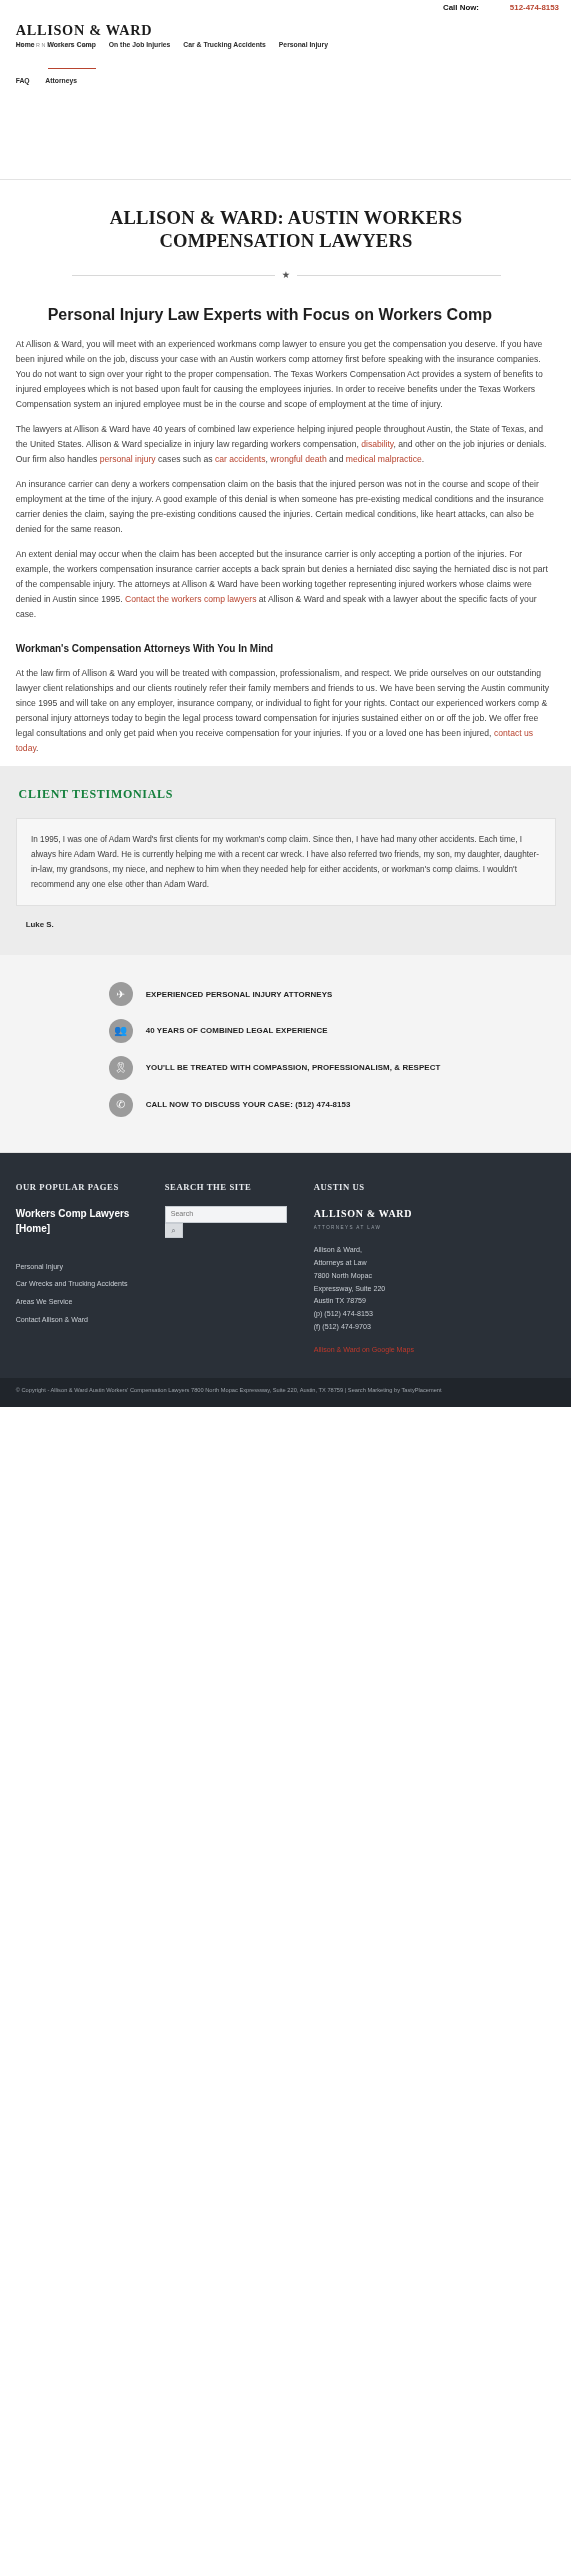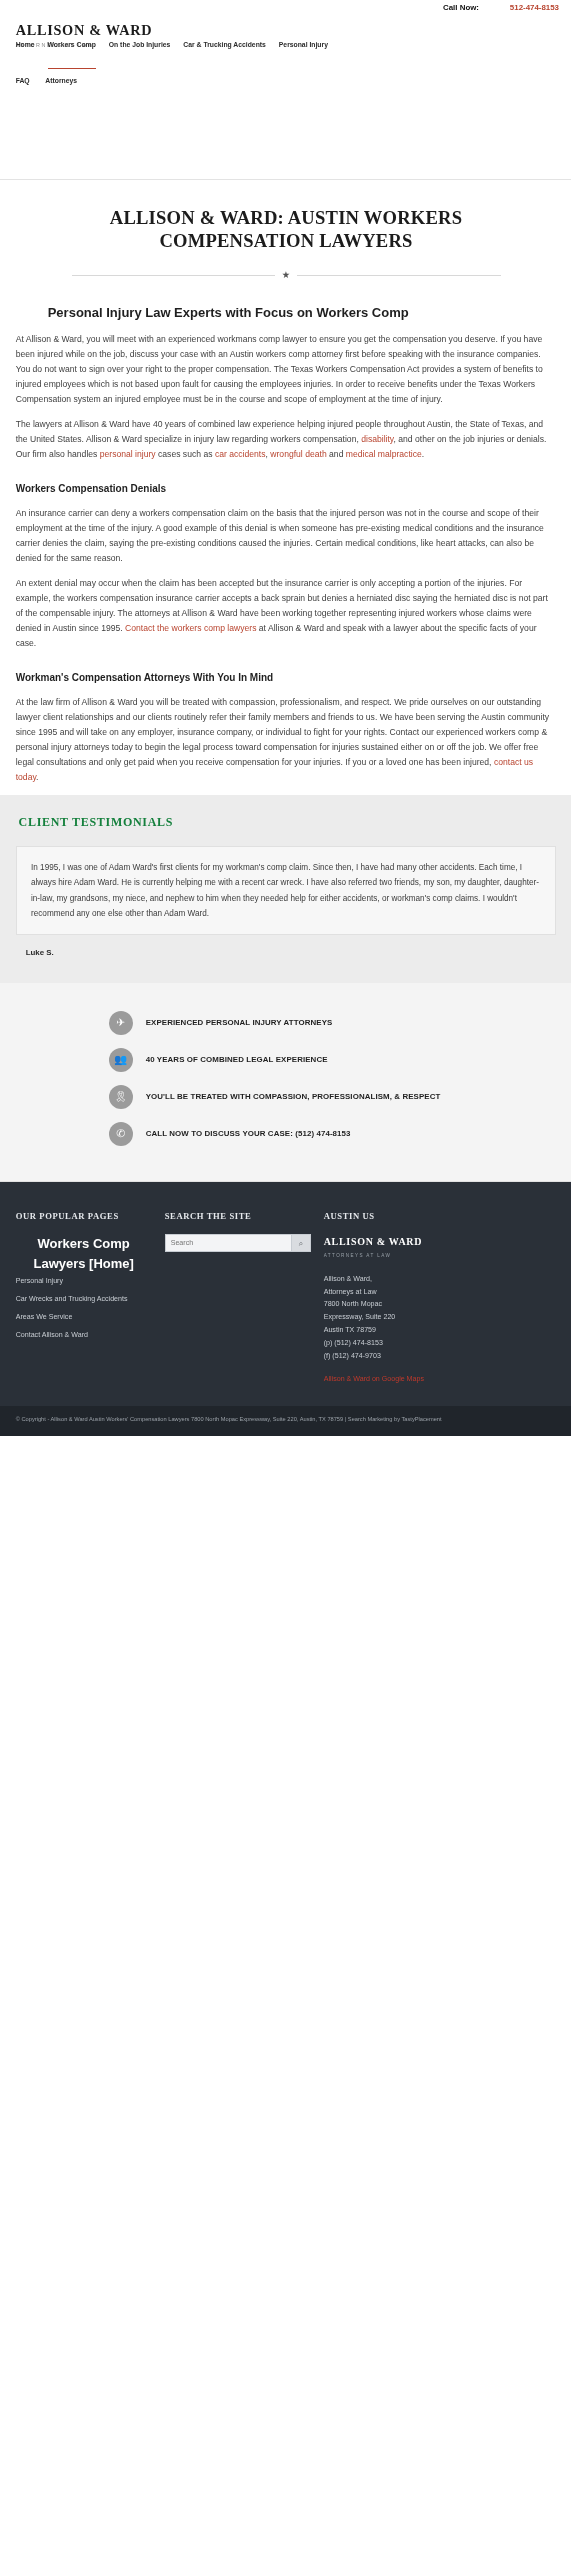--- a/index.html
+++ b/index.html
@@ -96,21 +96,21 @@
     margin:15.7px auto 18.6px auto;
     width:429px;
     color:#9a9a9a;
   }
   .star-divider .line { flex:1; height:0.7px; background:#d8d8d8; }
   .star-divider .star { padding:0 7.1px; font-size:9.3px; color:#555; }
 
   
   .content { padding:0 15.7px; }
   .content h2 {
-    font-size:13px;
+    font-size:16px;
     font-weight:bold;
     color:#1f1f1f;
     margin:0 0 8.6px 0;
     padding-left:32px;
   }
   .content h3 {
     font-size:10px;
     font-weight:bold;
     color:#1f1f1f;
     margin:18.6px 0 8.6px 0;
@@ -209,31 +209,30 @@
   .fcol.c2 { flex:0 0 136px; }
   .fcol h4 {
     font-family:"Liberation Serif", serif;
     font-size:8.6px;
     letter-spacing:0.6px;
     color:#e7eaee;
     margin:0 0 11.4px 0;
     font-weight:bold;
   }
   .fcol .fhead-strong {
-    font-size:13px;
+    font-size:10px;
     font-weight:bold;
     color:#ffffff;
-    margin-bottom:3px;
+    margin-bottom:26px;
     line-height:1.5;
-    text-align:center;
   }
   .fcol ul { list-style:none; margin:0; padding:0; }
   .fcol li { margin-bottom:7.1px; line-height:1.5; }
   .fcol li a { color:#c9ced4; }
-  .searchrow { display:flex; width:146px; }
+  .searchrow { display:flex; width:122px;flex-direction:column; }
   .searchrow input {
     flex:1;
     border:0.7px solid #c7ccd2;
     background:#f3f4f6;
     padding:3.6px 5px;
     font-size:7.1px;
     color:#6b7076;
     font-family:"Liberation Sans", sans-serif;
   }
   .searchrow .sbtn {
@@ -310,21 +309,20 @@
 </div>
 
 <div class="content">
   <h2>Personal Injury Law Experts with Focus on Workers Comp</h2>
   <p>At Allison &amp; Ward, you will meet with an experienced workmans comp lawyer to ensure you get the compensation you deserve. If you have been injured while on the job, discuss your case with an Austin workers comp attorney first before speaking with the insurance companies. You do not want to sign over your right to the proper compensation. The Texas Workers Compensation Act provides a system of benefits to injured employees which is not based upon fault for causing the employees injuries.  In order to receive benefits under the Texas Workers Compensation system an injured employee must be in the course and scope of employment at the time of injury.</p>
 
   <p>
     <span>The lawyers at Allison &amp; Ward have 40 years of combined law experience helping injured people throughout Austin, the State of Texas, and the United States. Allison &amp; Ward specialize in injury law regarding workers compensation, </span><a class="link">disability</a><span>, and other on the job injuries or denials. Our firm also handles </span><a class="link">personal injury</a><span> cases such as </span><a class="link">car accidents</a><span>, </span><a class="link">wrongful death</a><span> and </span><a class="link">medical malpractice</a><span>.</span>
   </p>
 
-  <h3>Workers Compensation Denials</h3>
   <p>An insurance carrier can deny a workers compensation claim on the basis that the injured person was not in the course and scope of their employment at the time of the injury. A good example of this denial is when someone has pre-existing medical conditions and the insurance carrier denies the claim, saying the pre-existing conditions caused the injuries. Certain medical conditions, like heart attacks, can also be denied for the same reason.</p>
 
   <p>
     <span>An extent denial may occur when the claim has been accepted but the insurance carrier is only accepting a portion of the injuries. For example, the workers compensation insurance carrier accepts a back sprain but denies a herniated disc saying the herniated disc is not part of the compensable injury. The attorneys at Allison &amp; Ward have been working together representing injured workers whose claims were denied in Austin since 1995. </span><a class="link">Contact the workers comp lawyers</a><span> at Allison &amp; Ward and speak with a lawyer about the specific facts of your case.</span>
   </p>
 
   <h3>Workman's Compensation Attorneys With You In Mind</h3>
   <p>
     <span>At the law firm of Allison &amp; Ward you will be treated with compassion, professionalism, and respect. We pride ourselves on our outstanding lawyer client relationships and our clients routinely refer their family members and friends to us. We have been serving the Austin community since 1995 and will take on any employer, insurance company, or individual to fight for your rights. Contact our experienced workers comp &amp; personal injury attorneys today to begin the legal process toward compensation for injuries sustained either on or off the job. We offer free legal consultations and only get paid when you receive compensation for your injuries. If you or a loved one has been injured, </span><a class="link">contact us today</a><span>.</span>
   </p>

